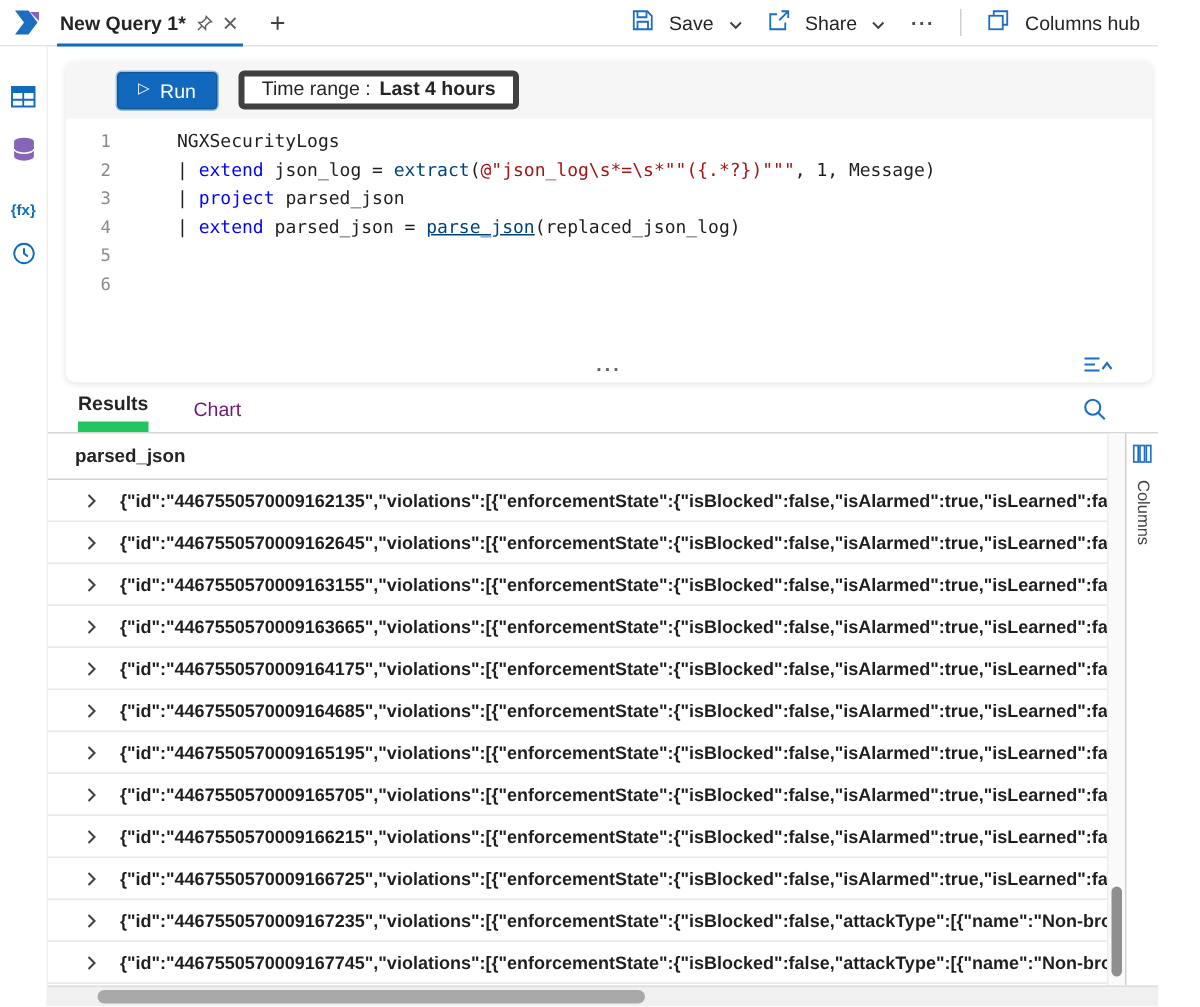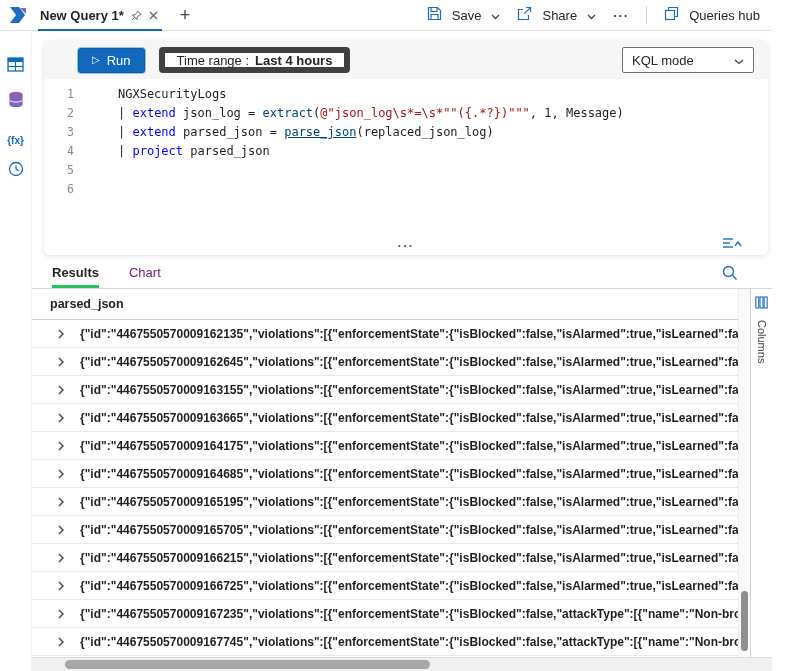--- a/index.html
+++ b/index.html
@@ -25,38 +25,38 @@
   .rail{flex:0 0 32px;border-right:1px solid #f0f0f0;display:flex;flex-direction:column;align-items:center;padding-top:24px;gap:17px;background:#fff;}
   .rail-icon{width:18px;height:18px;display:flex;align-items:center;justify-content:center;cursor:pointer;}
   .fx-glyph{font-size:10px;color:#0f6cbd;font-weight:700;white-space:nowrap;margin-top:13px;}
   .content{flex:1;display:flex;flex-direction:column;min-width:0;}
 
   
   .querycard{margin:10px 4px 0 12px;border-radius:6px;box-shadow:0 1px 5px rgba(0,0,0,.12);background:#fff;}
   .toolbar{height:38px;background:#f6f6f6;border-radius:6px 6px 0 0;display:flex;align-items:center;padding:0 10px 0 34px;gap:14px;}
   .run-btn{height:25px;padding:0 13px;background:#1168bd;border:1px solid #0d5aa3;border-radius:3px;color:#fff;font-size:13px;display:flex;align-items:center;gap:7px;cursor:pointer;box-shadow:0 0 0 1px #9ec1e4;}
   .play{font-size:10px;line-height:1;}
-  .pill{height:26px;background:#fff;border:6px solid #404040;border-radius:4px;display:flex;align-items:flex-start;padding:0 12px;gap:6px;cursor:pointer;white-space:nowrap;}
+  .pill{height:26px;background:#fff;border:4px solid #404040;border-radius:4px;display:flex;align-items:flex-start;padding:0 12px;gap:6px;cursor:pointer;white-space:nowrap;}
   .pill b{font-weight:700;}
   .mode-select{margin-left:auto;margin-right:4px;width:132px;height:26px;background:#fff;border:1px solid #707070;border-radius:2px;display:flex;align-items:center;justify-content:space-between;padding:0 9px;cursor:pointer;}
   .editor{display:flex;height:158px;padding-top:6px;overflow:hidden;}
   .gutter{flex:0 0 46px;}
   .ln{height:19px;line-height:19px;text-align:right;padding-right:16px;font-family:"DejaVu Sans Mono","Liberation Mono",monospace;font-size:11.5px;color:#8a8a8a;}
   .code{flex:1;font-family:"DejaVu Sans Mono","Liberation Mono",monospace;font-size:12px;min-width:0;}
   .cl{height:19px;line-height:19px;white-space:pre;cursor:text;padding-left:28px;}
   .tk-p{color:#1e1e1e;} .tk-k{color:#0000ff;} .tk-s{color:#a31515;} .tk-f{color:#00427e;} .tk-fu{color:#00427e;text-decoration:underline;}
   .splitter{height:18px;position:relative;}
   .dots{position:absolute;left:50%;top:-2px;transform:translateX(-50%);color:#616161;font-weight:700;letter-spacing:2px;font-size:13px;cursor:row-resize;}
   .collapse-btn{position:absolute;right:26px;top:0;cursor:pointer;display:flex;}
 
   
   .results{flex:1;display:flex;flex-direction:column;min-height:0;}
   .results-header{flex:0 0 34px;display:flex;align-items:flex-end;padding-left:20px;gap:30px;border-bottom:1px solid #d6d6d6;position:relative;}
   .rtab{font-size:13px;padding-bottom:8px;cursor:pointer;color:#701a75;}
-  .rtab.active{font-weight:700;color:#242424;border-bottom:3px solid #22c55e;padding-bottom:5px;}
+  .rtab.active{font-weight:700;color:#242424;border-bottom:7px solid #22c55e;padding-bottom:5px;}
   .search-btn{position:absolute;right:34px;bottom:7px;cursor:pointer;display:flex;}
   .grid-wrap{flex:1;display:flex;min-height:0;}
   .grid{flex:1;min-width:0;display:flex;flex-direction:column;}
   .grid-header{flex:0 0 30px;line-height:30px;padding-left:18px;font-weight:700;font-size:12.5px;color:#242424;border-bottom:1px solid #d1d1d1;}
   .rows{flex:1;overflow:hidden;}
   .row{height:28px;display:flex;align-items:center;border-bottom:1px solid #e8e8e8;cursor:pointer;background:#fff;}
   .chev{margin-left:24px;display:flex;flex:0 0 auto;}
   .rowtext{margin-left:14px;font-size:12px;font-weight:700;color:#1f1f1f;white-space:pre;overflow:hidden;flex:1;}
   .vscroll{flex:0 0 12px;background:#fafafa;border-left:1px solid #ededed;position:relative;}
   .vthumb{position:absolute;left:2px;right:2px;bottom:6px;height:60px;background:#8f8f8f;border-radius:4px;cursor:pointer;}
@@ -115,21 +115,21 @@
       </div>
       <div class="tb-btn">
         <span class="more-label">···</span>
       </div>
       <span class="vdiv"></span>
       <div class="tb-btn">
         <span><svg width="15" height="15" viewBox="0 0 15 15">
               <rect x="1.5" y="4.5" width="9" height="9" fill="none" stroke="#1b6ec2" stroke-width="1.2"></rect>
               <path d="M4.5 4.5v-3h9v9h-3" fill="none" stroke="#1b6ec2" stroke-width="1.2"></path>
             </svg></span>
-        <span>Queries hub</span>
+        <span>Columns hub</span>
       </div>
     </div>
   </header>
 
   <div class="main">
 
     <nav class="rail">
       <span class="rail-icon">
         <svg width="17" height="15" viewBox="0 0 17 15">
             <rect x="1" y="1" width="15" height="13" fill="none" stroke="#0f6cbd" stroke-width="1.3"></rect>
@@ -160,43 +160,37 @@
 
       <div class="querycard">
         <div class="toolbar">
           <button class="run-btn">
             <span class="play">▷</span>
             <span>Run</span>
           </button>
           <div class="pill">
             <span>Time range :</span>
             <b>Last 4 hours</b>
-          </div>
-          <div class="mode-select">
-            <span>KQL mode</span>
-            <span><svg width="10" height="6" viewBox="0 0 10 6">
-                  <polyline points="1,1 5,4.5 9,1" fill="none" stroke="#424242" stroke-width="1.3"></polyline>
-                </svg></span>
           </div>
         </div>
 
         <div class="editor">
           <div class="gutter" id="gutter">
               <div class="ln">1</div>
               <div class="ln">2</div>
               <div class="ln">3</div>
               <div class="ln">4</div>
               <div class="ln">5</div>
               <div class="ln">6</div>
             </div>
           <div class="code" id="code">
               <div class="cl"><span class="tk-p">NGXSecurityLogs</span></div>
               <div class="cl"><span class="tk-p">| </span><span class="tk-k">extend</span><span class="tk-p"> json_log = </span><span class="tk-f">extract</span><span class="tk-p">(</span><span class="tk-s">@"json_log\s*=\s*""({.*?})"""</span><span class="tk-p">, 1, Message)</span></div>
+              <div class="cl"><span class="tk-p">| </span><span class="tk-k">project</span><span class="tk-p"> parsed_json</span></div>
               <div class="cl"><span class="tk-p">| </span><span class="tk-k">extend</span><span class="tk-p"> parsed_json = </span><span class="tk-fu">parse_json</span><span class="tk-p">(replaced_json_log)</span></div>
-              <div class="cl"><span class="tk-p">| </span><span class="tk-k">project</span><span class="tk-p"> parsed_json</span></div>
             </div>
         </div>
 
         <div class="splitter">
           <span class="dots">...</span>
           <span class="collapse-btn">
             <svg width="20" height="13" viewBox="0 0 20 13">
                 <line x1="1" y1="2" x2="11" y2="2" stroke="#1b6ec2" stroke-width="1.4"></line>
                 <line x1="1" y1="6" x2="8" y2="6" stroke="#1b6ec2" stroke-width="1.4"></line>
                 <line x1="1" y1="10" x2="11" y2="10" stroke="#1b6ec2" stroke-width="1.4"></line>

